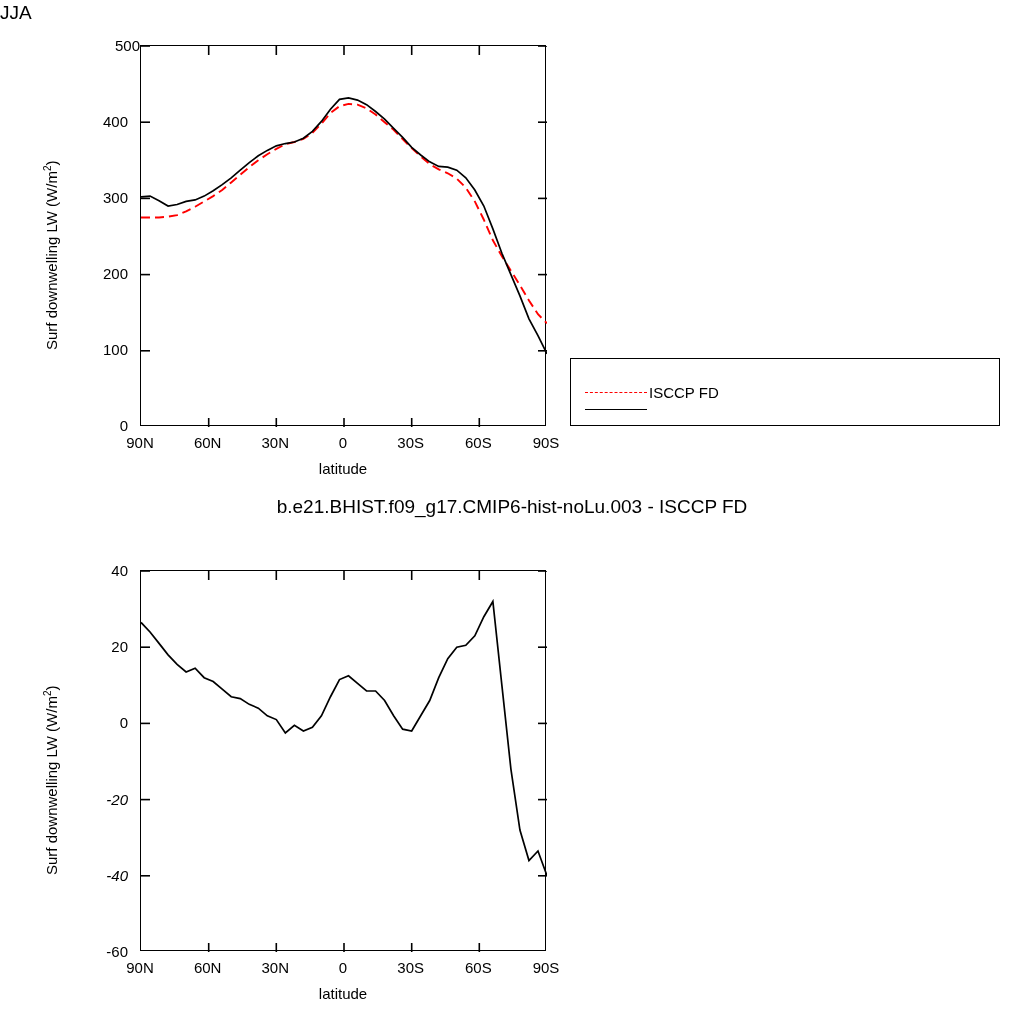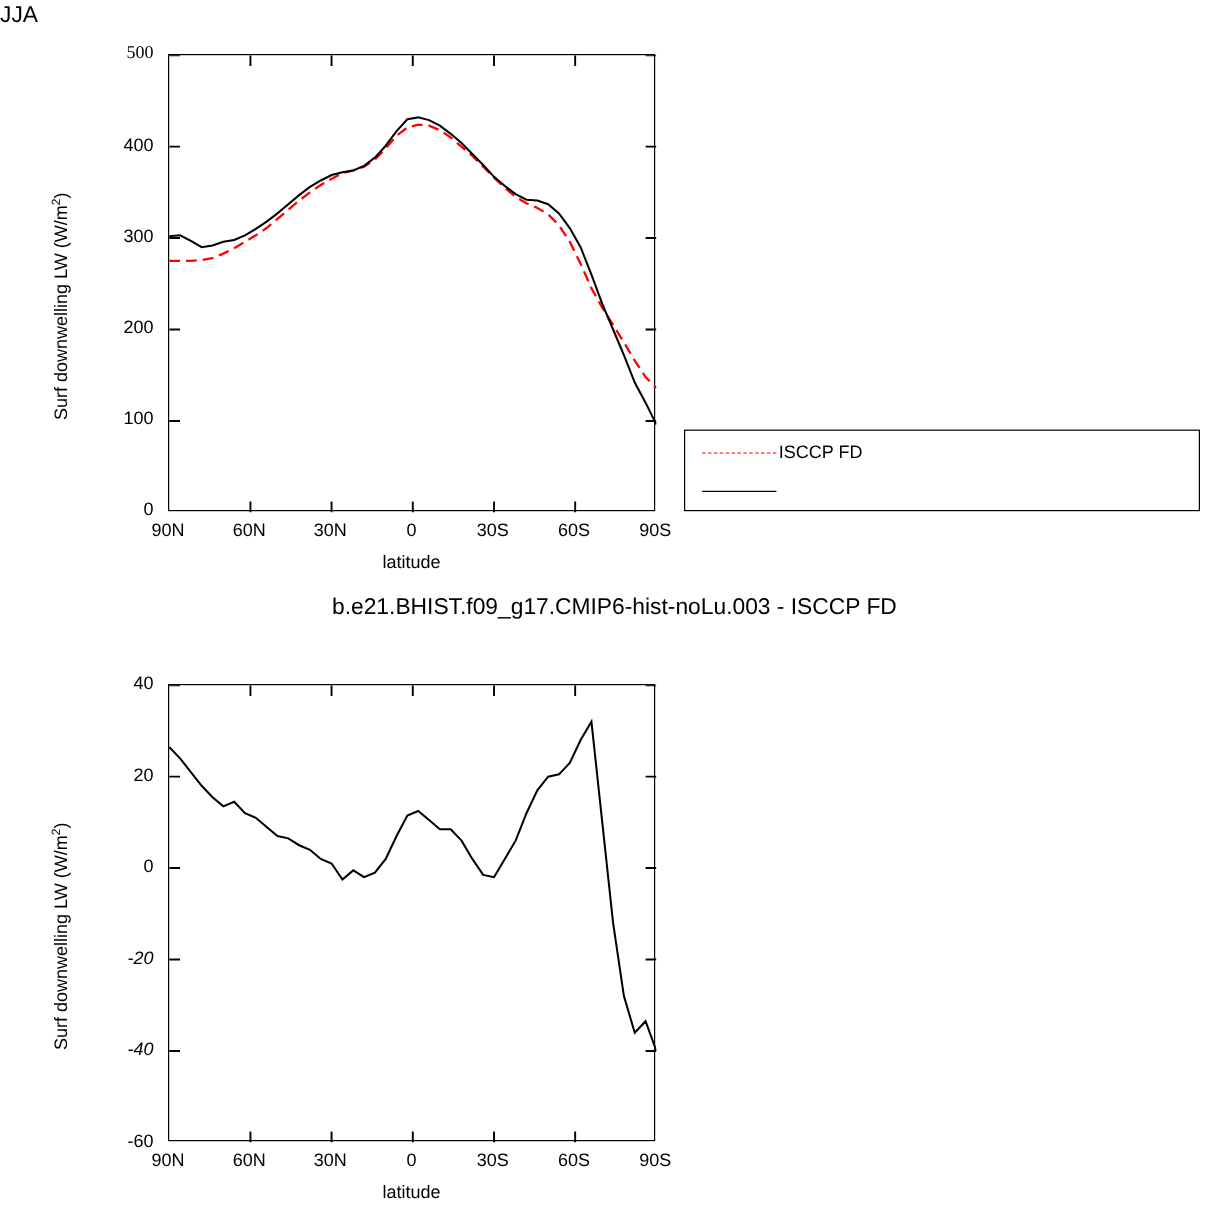--- a/index.html
+++ b/index.html
@@ -135,21 +135,21 @@
 <body>
 
 <div class="panel" id="panel-top">
 
   <div class="plot-title" id="top-title">JJA</div>
 
   <div class="axis-ylabel" style="left: 42px; top: 350px;">
     <span>Surf downwelling LW (W/m</span><sup style="font-size:10px;">2</sup><span>)</span>
   </div>
 
-  <div class="ytick-label" style="top:45px;  width:118px; left:10px;font-family:Liberation Serif, serif;">500</div>
+  <div class="ytick-label" style="top:45px;  width:118px; left:22px;">500</div>
   <div class="ytick-label" style="top:121px; width:118px; left:10px;">400</div>
   <div class="ytick-label" style="top:197px; width:118px; left:10px;">300</div>
   <div class="ytick-label" style="top:273px; width:118px; left:10px;">200</div>
   <div class="ytick-label" style="top:349px; width:118px; left:10px;">100</div>
   <div class="ytick-label" style="top:425px; width:118px; left:10px;">0</div>
 
   <div class="axes" id="top-axes">
     <svg width="406" height="381" viewBox="0 0 406 381" preserveAspectRatio="none">
 
       <g stroke="#000" stroke-width="1.6">
@@ -187,21 +187,21 @@
   <div class="xtick-label" style="left:207.7px; top:434px;">60N</div>
   <div class="xtick-label" style="left:275.3px; top:434px;">30N</div>
   <div class="xtick-label" style="left:343px; top:434px;">0</div>
   <div class="xtick-label" style="left:410.7px; top:434px;">30S</div>
   <div class="xtick-label" style="left:478.3px; top:434px;">60S</div>
   <div class="xtick-label" style="left:546px; top:434px;">90S</div>
 
   <div class="axis-xlabel" style="left:140px; top:460px;">latitude</div>
 
   <div class="legend">
-    <div class="legend-row" style="top:1px;">
+    <div class="legend-row" style="top:16px;">
       <span class="legend-swatch dashed"></span>
       <span class="legend-label">ISCCP FD</span>
     </div>
     <div class="legend-row" style="top:33px;">
       <span class="legend-swatch solid"></span>
     </div>
   </div>
 </div>
 
 <div class="panel" id="panel-bottom">

